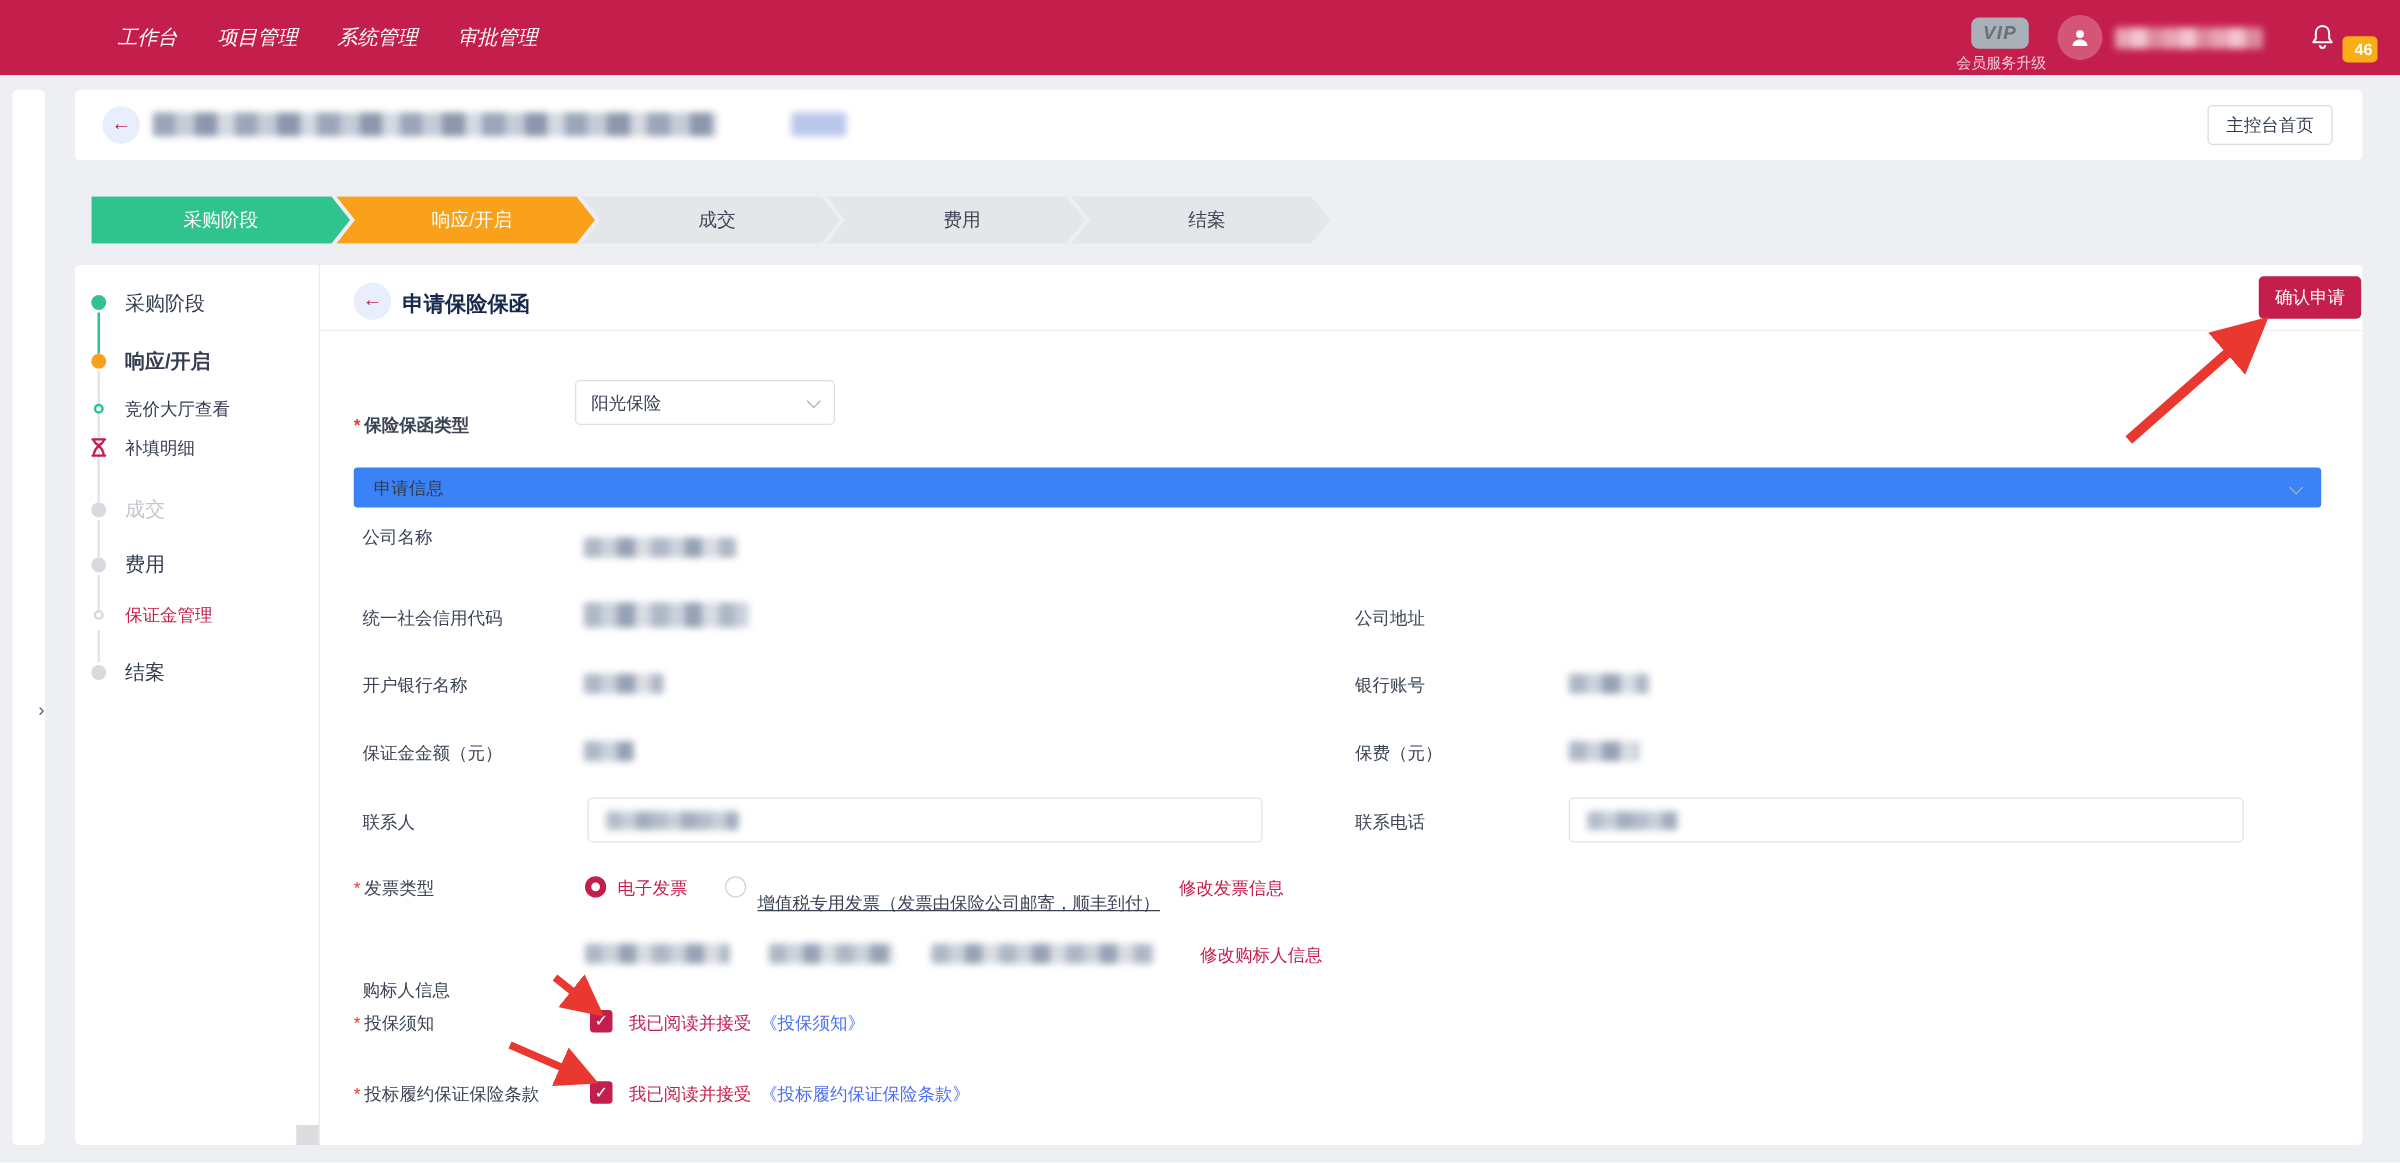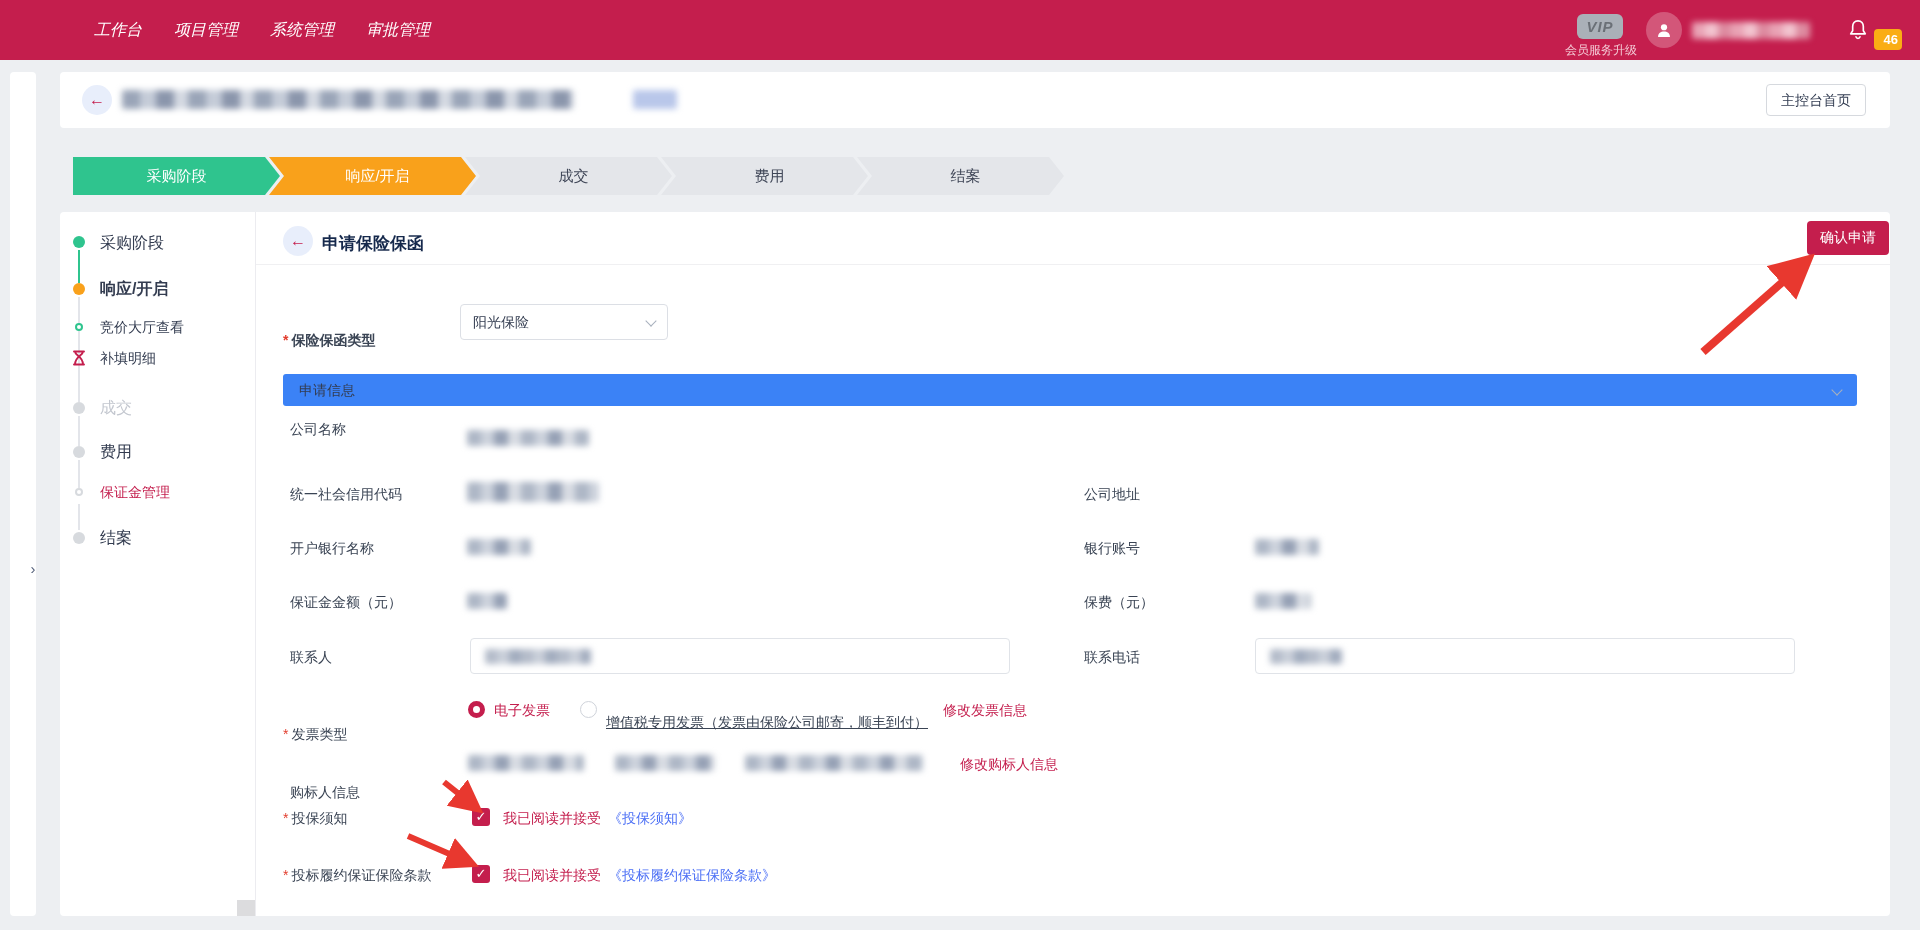--- a/index.html
+++ b/index.html
@@ -199,21 +199,21 @@
 
   <span class="flabel" style="left:230px;top:437px;">联系人</span>
   <div class="input-box" style="left:410px;top:426px;">
     <div class="input-blur" style="width:106px;"></div>
   </div>
   <span class="flabel" style="left:1024px;top:437px;">联系电话</span>
   <div class="input-box" style="left:1195px;top:426px;">
     <div class="input-blur" style="width:72px;"></div>
   </div>
 
-  <span class="flabel req" style="left:223px;top:490px;margin-top:24px;">发票类型</span>
+  <span class="flabel req" style="left:223px;top:490px;">发票类型</span>
   <div class="radio radio-on" style="left:408px;top:489px;"></div>
   <span class="flabel red-text" style="left:434px;top:490px;">电子发票</span>
   <div class="radio radio-off" style="left:520px;top:489px;"></div>
   <span class="flabel" style="left:546px;top:502px;text-decoration:underline;">增值税专用发票（发票由保险公司邮寄，顺丰到付）</span>
   <span class="link-red" style="left:883px;top:490px;">修改发票信息</span>
 
   <span class="flabel" style="left:230px;top:544px;margin-top:28px;">购标人信息</span>
   <div class="vblur" style="left:408px;top:543px;width:116px;"></div>
   <div class="vblur" style="left:555px;top:543px;width:100px;"></div>
   <div class="vblur" style="left:685px;top:543px;width:178px;"></div>

